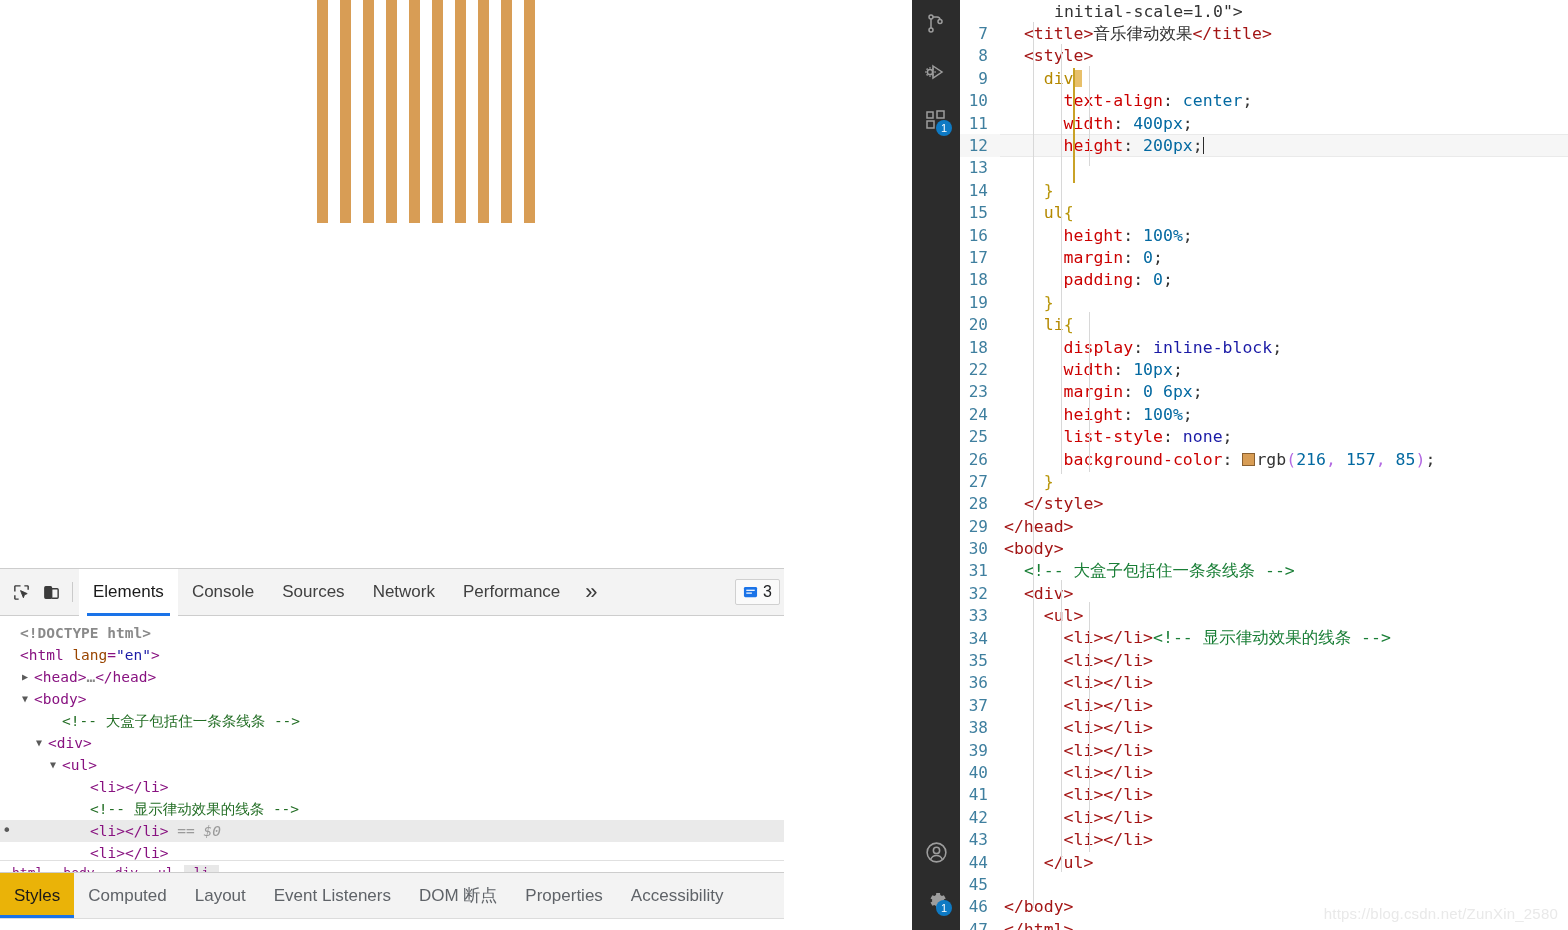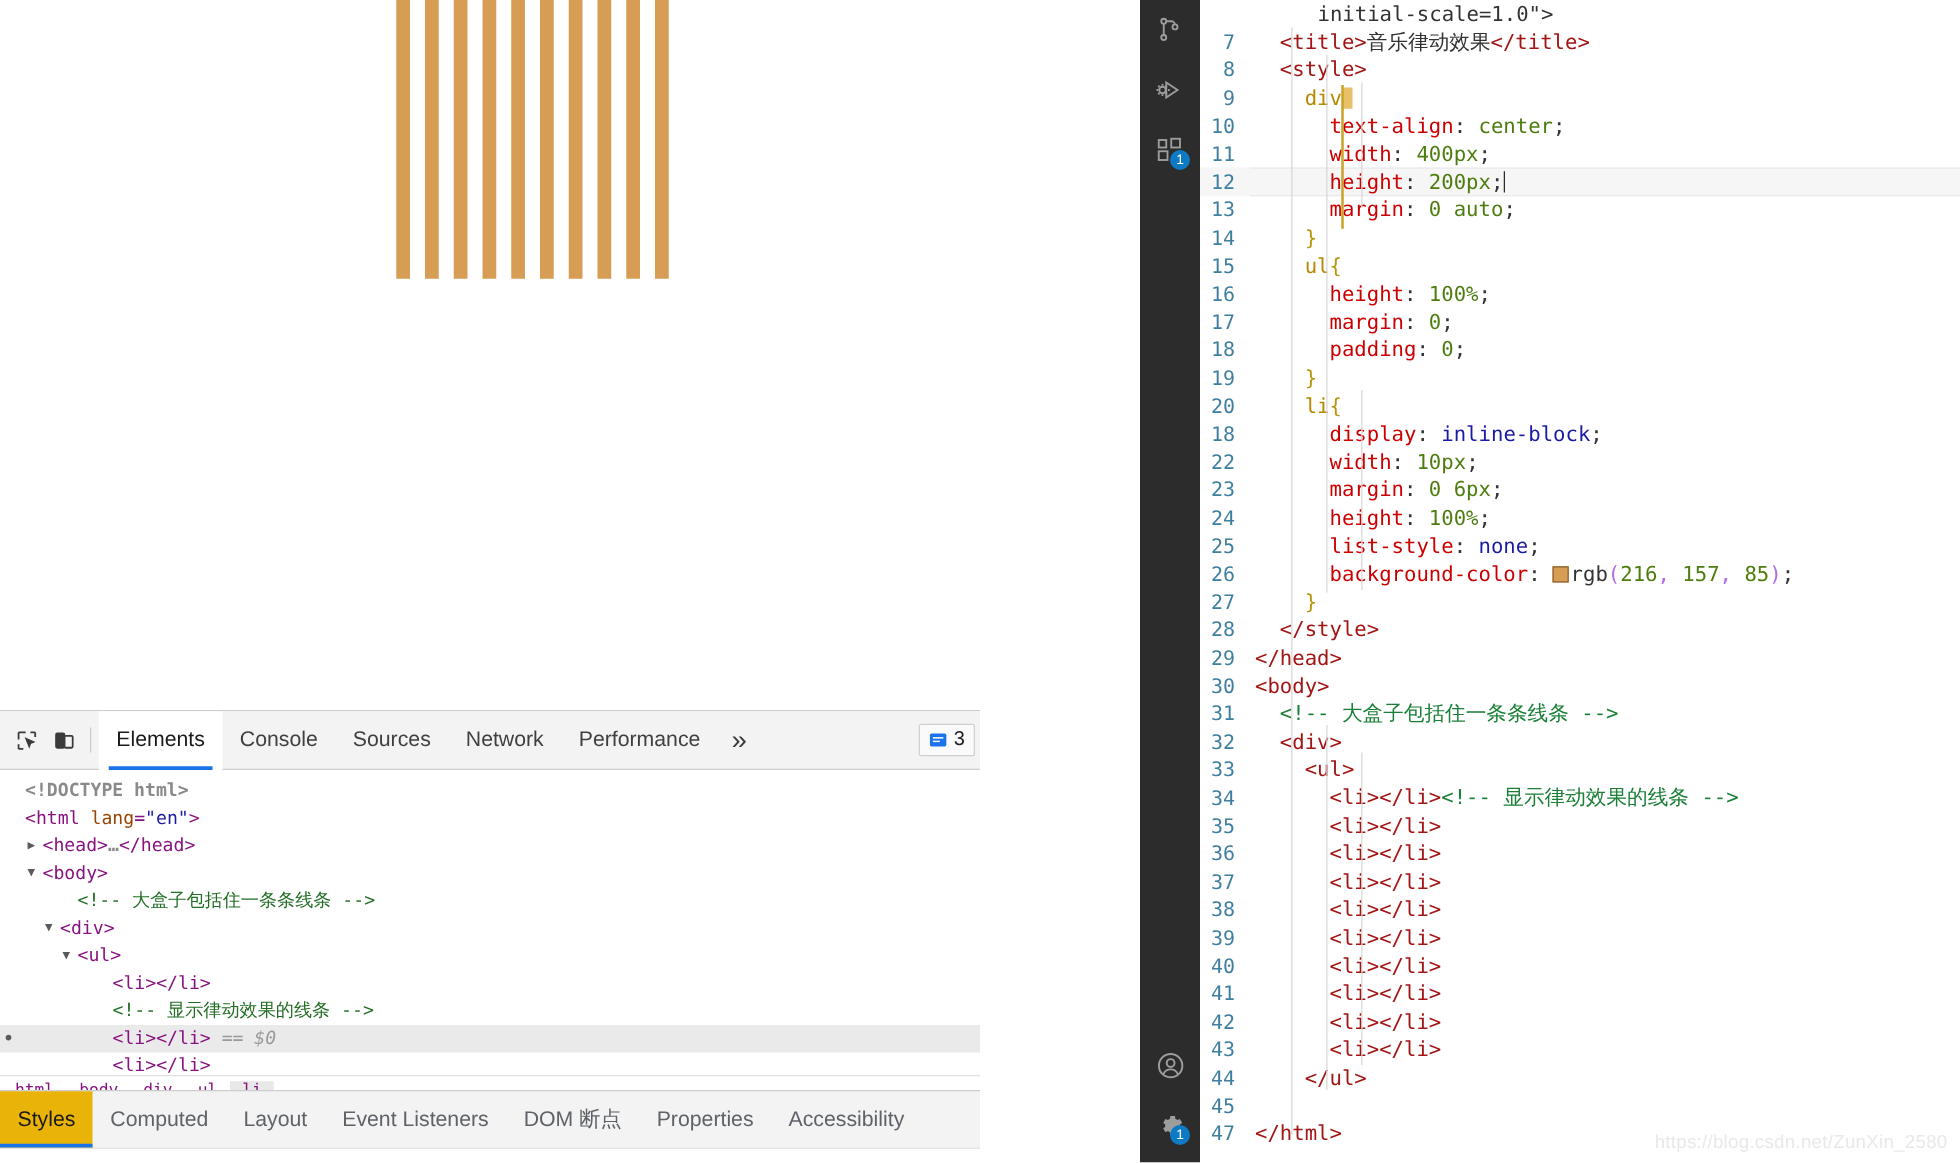--- a/index.html
+++ b/index.html
@@ -302,21 +302,21 @@
     flex: 1 1 auto;
     white-space: pre;
   }
   .guide {
     position: absolute;
     top: 0; bottom: 0;
     width: 1px;
     background: #d8d8d8;
   }
   .k-prop  { color: #cc0000; }
-  .k-val   { color: #4d7c0f; }
+  .k-val   { color: #0369a1; }
   .k-kw    { color: #1a1aa6; }
   .k-cmt   { color: #1a7f37; }
   .k-punc  { color: #333333; }
   .k-sel   { color: #b58900; }
   .k-brace { color: #b8960b; }
   .k-func  { color: #a31515; }
   .k-paren { color: #b36ae2; }
   .k-plain { color: #333333; }
   .swatch {
     display: inline-block;
@@ -536,21 +536,21 @@
 
   <div id="editor">
     <div id="code-lines">
         <div class="code-row"><span class="ln"></span><span class="ctext"><span class="k-plain" style="margin-left:50px">initial-scale=1.0"&gt;</span></span></div>
         <div class="code-row"><span class="ln">7</span><span class="ctext"><span class="k-plain">  </span><span class="k-func">&lt;title&gt;</span><span class="k-plain">音乐律动效果</span><span class="k-func">&lt;/title&gt;</span></span></div>
         <div class="code-row"><span class="ln">8</span><span class="ctext"><span class="k-plain">  </span><span class="k-func">&lt;style&gt;</span></span></div>
         <div class="code-row"><span class="ln">9</span><span class="ctext"><span class="k-plain">    </span><span class="k-sel">div</span><span class="blockcursor"></span></span></div>
         <div class="code-row"><span class="ln">10</span><span class="ctext"><span class="k-plain">      </span><span class="k-prop">text-align</span><span class="k-punc">: </span><span class="k-val">center</span><span class="k-punc">;</span></span></div>
         <div class="code-row"><span class="ln">11</span><span class="ctext"><span class="k-plain">      </span><span class="k-prop">width</span><span class="k-punc">: </span><span class="k-val">400px</span><span class="k-punc">;</span></span></div>
         <div class="code-row hl"><span class="ln">12</span><span class="ctext"><span class="k-plain">      </span><span class="k-prop">height</span><span class="k-punc">: </span><span class="k-val">200px</span><span class="k-punc">;</span><span class="caret"></span></span></div>
-        <div class="code-row"><span class="ln">13</span><span class="ctext"><span class="k-plain">      </span><span class="k-prop">margin</span><span class="k-punc">: </span><span class="k-val">0 auto</span><span class="k-punc">;</span></span></div>
+        <div class="code-row"><span class="ln">13</span></div>
         <div class="code-row"><span class="ln">14</span><span class="ctext"><span class="k-plain">    </span><span class="k-brace">}</span></span></div>
         <div class="code-row"><span class="ln">15</span><span class="ctext"><span class="k-plain">    </span><span class="k-sel">ul</span><span class="k-brace">{</span></span></div>
         <div class="code-row"><span class="ln">16</span><span class="ctext"><span class="k-plain">      </span><span class="k-prop">height</span><span class="k-punc">: </span><span class="k-val">100%</span><span class="k-punc">;</span></span></div>
         <div class="code-row"><span class="ln">17</span><span class="ctext"><span class="k-plain">      </span><span class="k-prop">margin</span><span class="k-punc">: </span><span class="k-val">0</span><span class="k-punc">;</span></span></div>
         <div class="code-row"><span class="ln">18</span><span class="ctext"><span class="k-plain">      </span><span class="k-prop">padding</span><span class="k-punc">: </span><span class="k-val">0</span><span class="k-punc">;</span></span></div>
         <div class="code-row"><span class="ln">19</span><span class="ctext"><span class="k-plain">    </span><span class="k-brace">}</span></span></div>
         <div class="code-row"><span class="ln">20</span><span class="ctext"><span class="k-plain">    </span><span class="k-sel">li</span><span class="k-brace">{</span></span></div>
         <div class="code-row"><span class="ln">18</span><span class="ctext"><span class="k-plain">      </span><span class="k-prop">display</span><span class="k-punc">: </span><span class="k-kw">inline-block</span><span class="k-punc">;</span></span></div>
         <div class="code-row"><span class="ln">22</span><span class="ctext"><span class="k-plain">      </span><span class="k-prop">width</span><span class="k-punc">: </span><span class="k-val">10px</span><span class="k-punc">;</span></span></div>
         <div class="code-row"><span class="ln">23</span><span class="ctext"><span class="k-plain">      </span><span class="k-prop">margin</span><span class="k-punc">: </span><span class="k-val">0 6px</span><span class="k-punc">;</span></span></div>
@@ -569,20 +569,21 @@
         <div class="code-row"><span class="ln">36</span><span class="ctext"><span class="k-plain">      </span><span class="k-func">&lt;li&gt;&lt;/li&gt;</span></span></div>
         <div class="code-row"><span class="ln">37</span><span class="ctext"><span class="k-plain">      </span><span class="k-func">&lt;li&gt;&lt;/li&gt;</span></span></div>
         <div class="code-row"><span class="ln">38</span><span class="ctext"><span class="k-plain">      </span><span class="k-func">&lt;li&gt;&lt;/li&gt;</span></span></div>
         <div class="code-row"><span class="ln">39</span><span class="ctext"><span class="k-plain">      </span><span class="k-func">&lt;li&gt;&lt;/li&gt;</span></span></div>
         <div class="code-row"><span class="ln">40</span><span class="ctext"><span class="k-plain">      </span><span class="k-func">&lt;li&gt;&lt;/li&gt;</span></span></div>
         <div class="code-row"><span class="ln">41</span><span class="ctext"><span class="k-plain">      </span><span class="k-func">&lt;li&gt;&lt;/li&gt;</span></span></div>
         <div class="code-row"><span class="ln">42</span><span class="ctext"><span class="k-plain">      </span><span class="k-func">&lt;li&gt;&lt;/li&gt;</span></span></div>
         <div class="code-row"><span class="ln">43</span><span class="ctext"><span class="k-plain">      </span><span class="k-func">&lt;li&gt;&lt;/li&gt;</span></span></div>
         <div class="code-row"><span class="ln">44</span><span class="ctext"><span class="k-plain">    </span><span class="k-func">&lt;/ul&gt;</span></span></div>
         <div class="code-row"><span class="ln">45</span></div>
+        <div class="code-row"><span class="ln">46</span><span class="ctext"><span class="k-func">&lt;/body&gt;</span></span></div>
         <div class="code-row"><span class="ln">47</span><span class="ctext"><span class="k-func">&lt;/html&gt;</span></span></div>
       </div>
     <div id="watermark">https://blog.csdn.net/ZunXin_2580</div>
   <div class="guide" style="left: 73px; top: 22px; height: 886px; bottom: auto;"></div>
       <div class="guide" style="left: 101px; top: 44px; height: 430px; bottom: auto;"></div>
       <div class="guide" style="left: 129px; top: 66px; height: 100px; bottom: auto;"></div>
       <div class="guide" style="left: 129px; top: 312px; height: 160px; bottom: auto;"></div>
       <div class="guide" style="left: 101px; top: 580px; height: 292px; bottom: auto;"></div>
       <div class="guide" style="left: 129px; top: 602px; height: 250px; bottom: auto;"></div>
       <div style="position: absolute; left: 113px; top: 68px; width: 2px; height: 115px; background: rgb(201, 162, 39);"></div>

